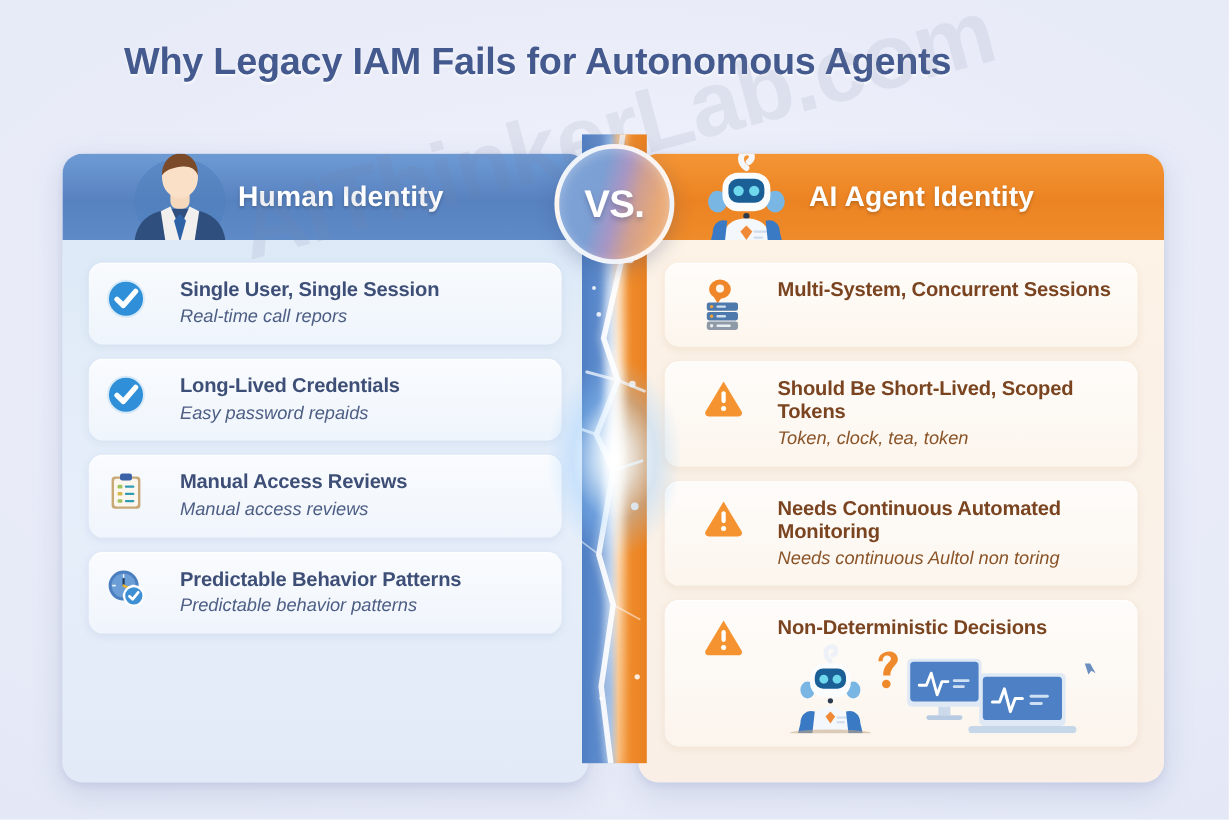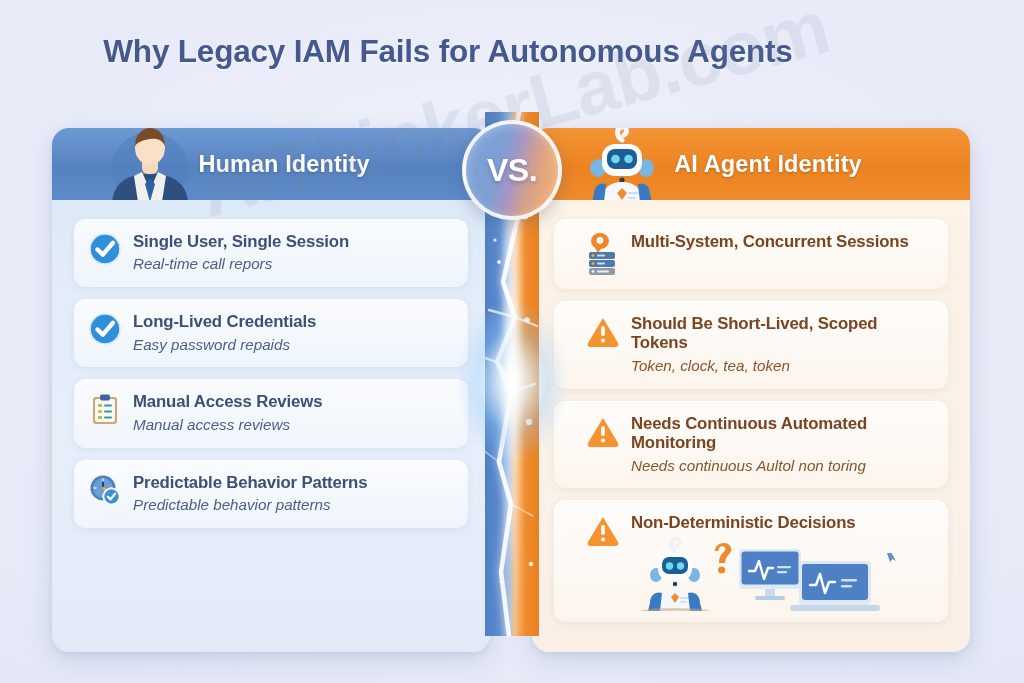--- a/index.html
+++ b/index.html
@@ -101,21 +101,21 @@
     background: linear-gradient(180deg, #fdf3e6 0%, #fbf1e6 20%, #faf1e8 60%, #f9efe6 100%);
   }
 
   
   .card {
     border-radius: 12px;
     margin-bottom: 12px;
     padding: 12px 14px 13px 14px;
     display: flex;
     align-items: flex-start;
-    gap: 11px;
+    gap: 28px;
     position: relative;
   }
   .panel-left .card {
     background: linear-gradient(180deg, rgba(255,255,255,0.80) 0%, rgba(246,250,254,0.62) 100%);
     box-shadow: 0 2px 7px rgba(90,120,175,0.10), inset 0 1px 0 rgba(255,255,255,0.8);
   }
   .panel-right .card {
     background: linear-gradient(180deg, rgba(255,255,255,0.80) 0%, rgba(253,248,241,0.62) 100%);
     box-shadow: 0 2px 7px rgba(185,140,85,0.12), inset 0 1px 0 rgba(255,255,255,0.85);
     padding-left: 32px;

